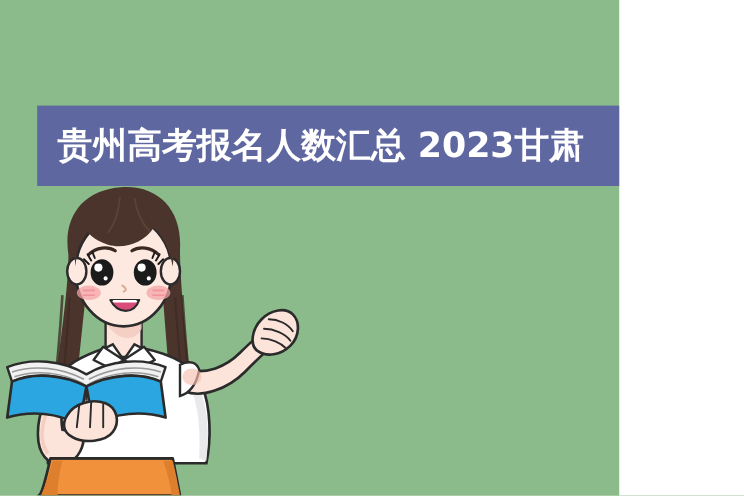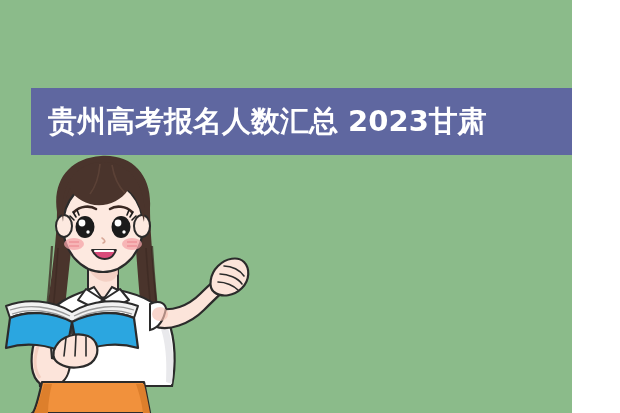--- a/index.html
+++ b/index.html
@@ -7,21 +7,21 @@
     padding: 0;
   }
   body {
     width: 620px;
     height: 413px;
     overflow: hidden;
     font-family: "Liberation Sans", "DejaVu Sans", sans-serif;
   }
   #stage {
     position: relative;
-    width: 572px;
+    width: 516px;
     height: 413px;
     background: #8BBB8A;
     overflow: hidden;
   }
   #title-banner {
     position: absolute;
     left: 31px;
     top: 88px;
     width: 557px;
     height: 67px;

